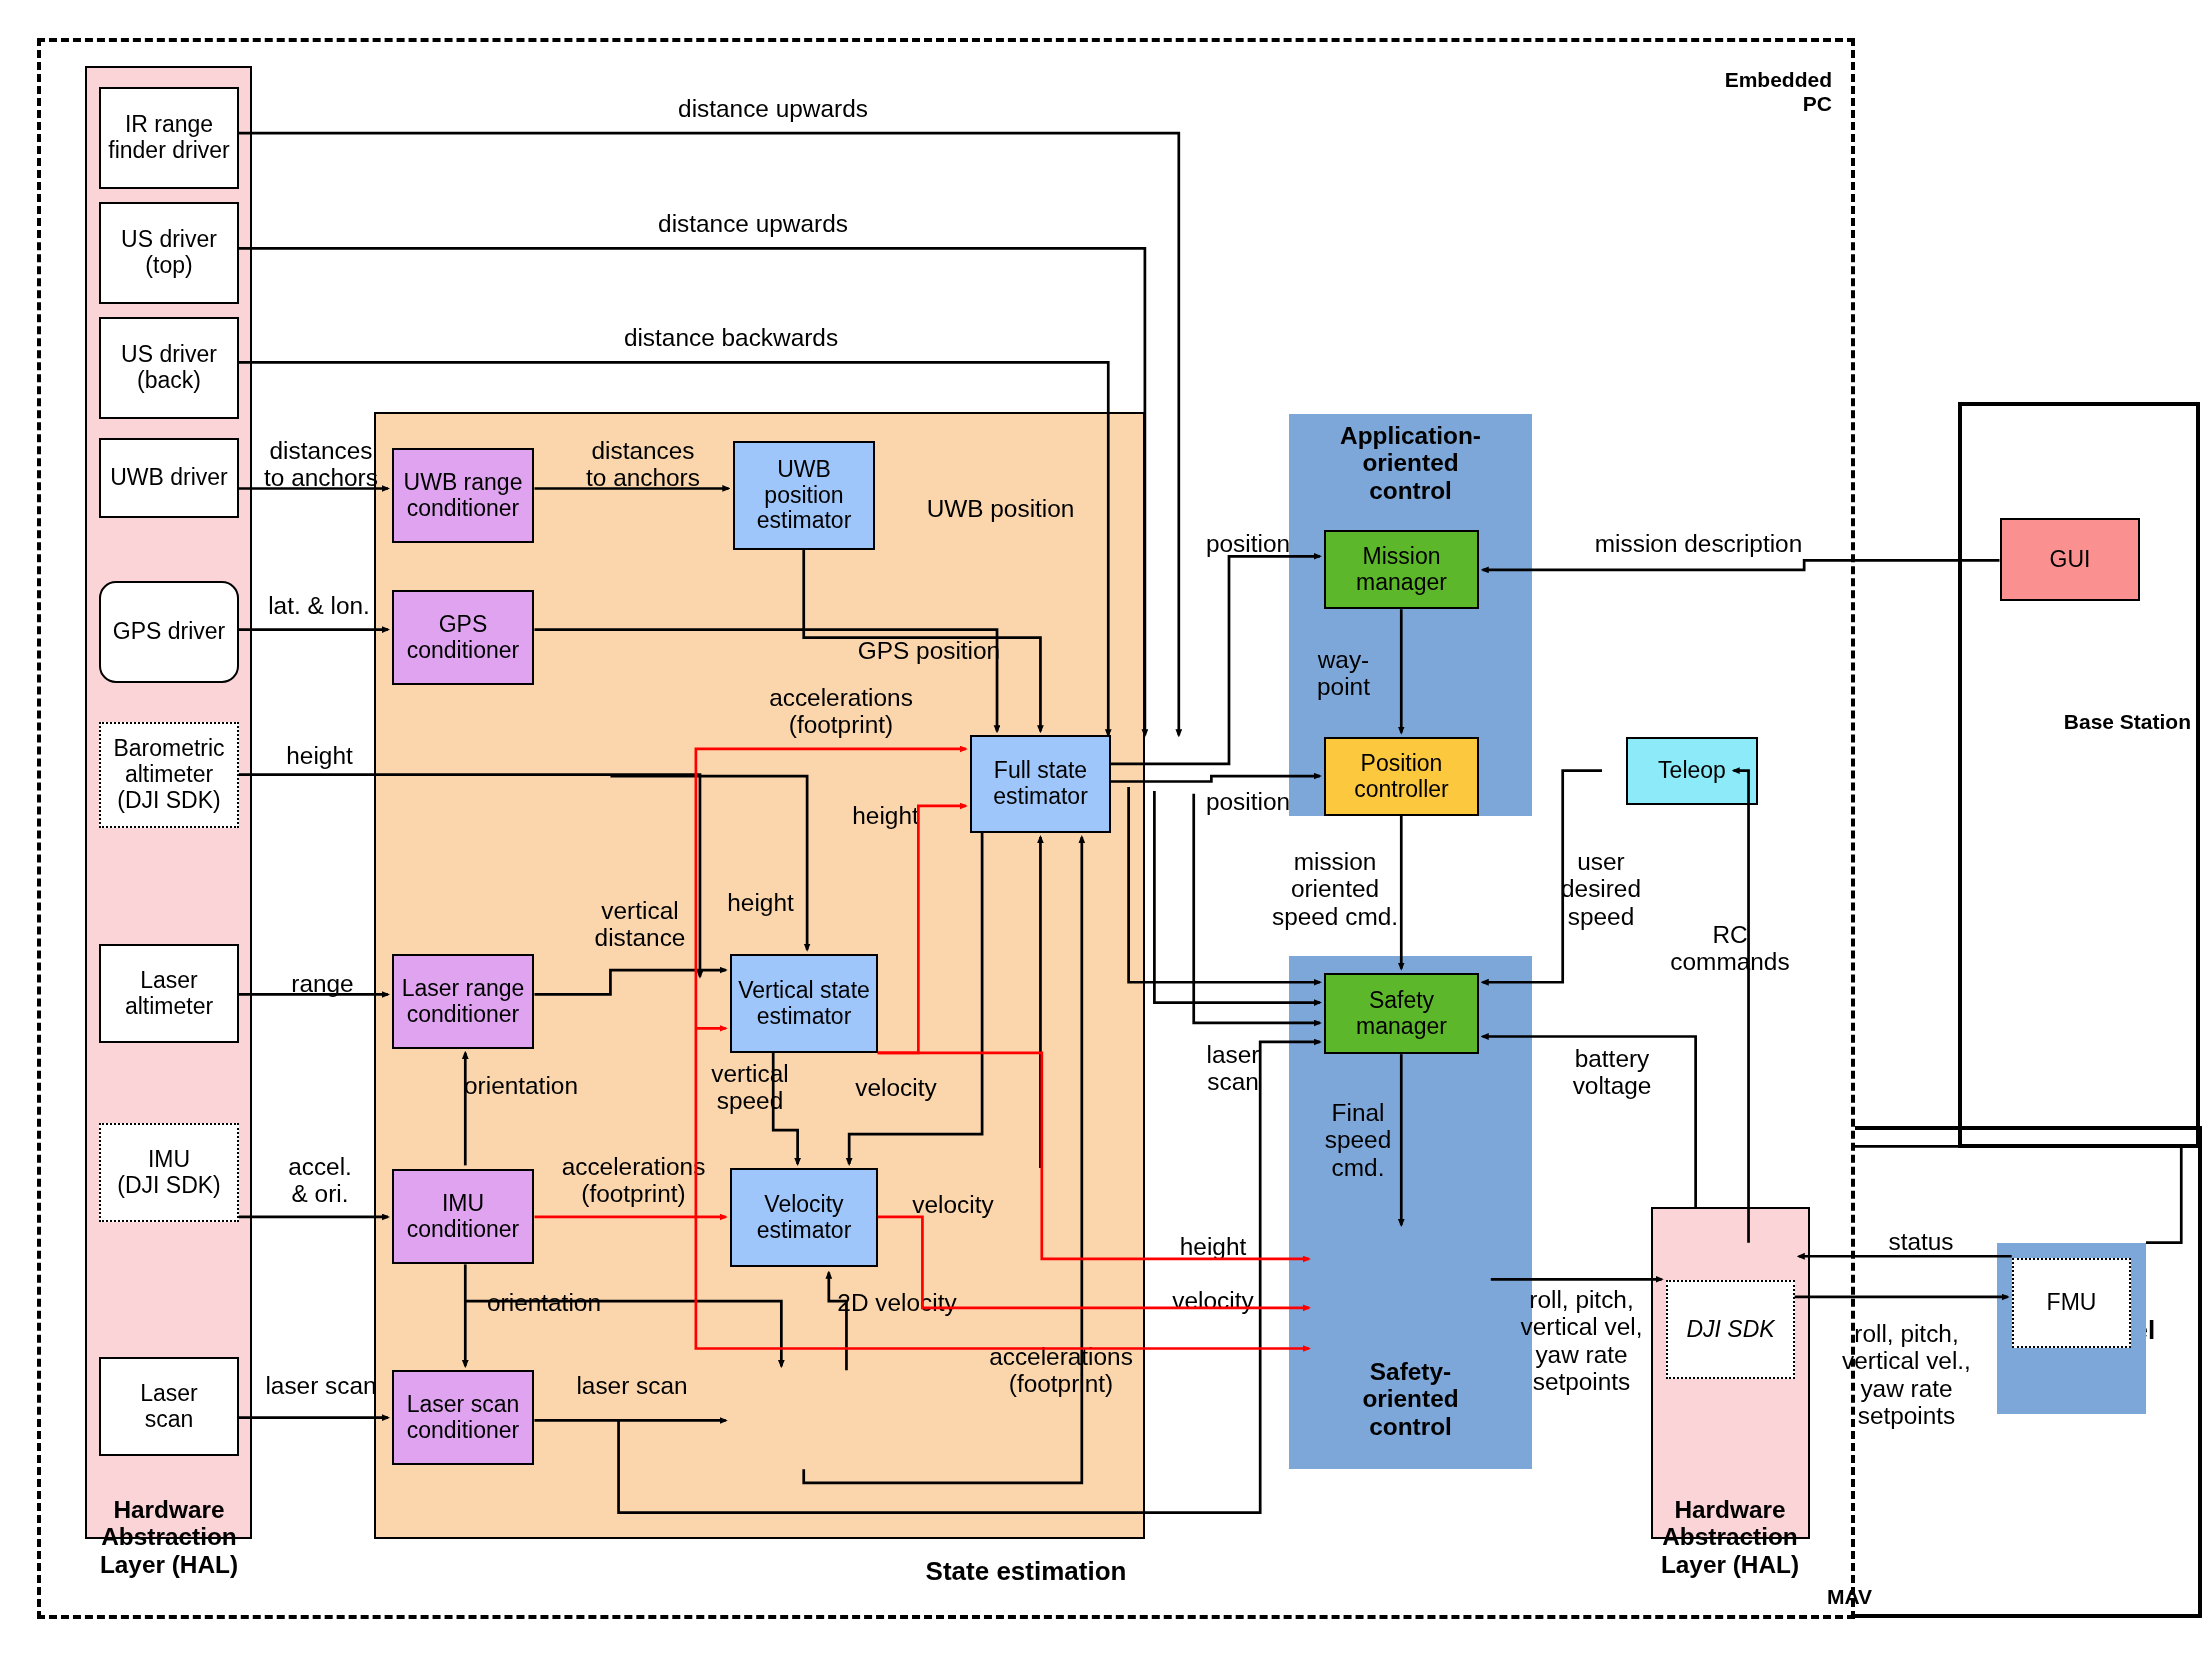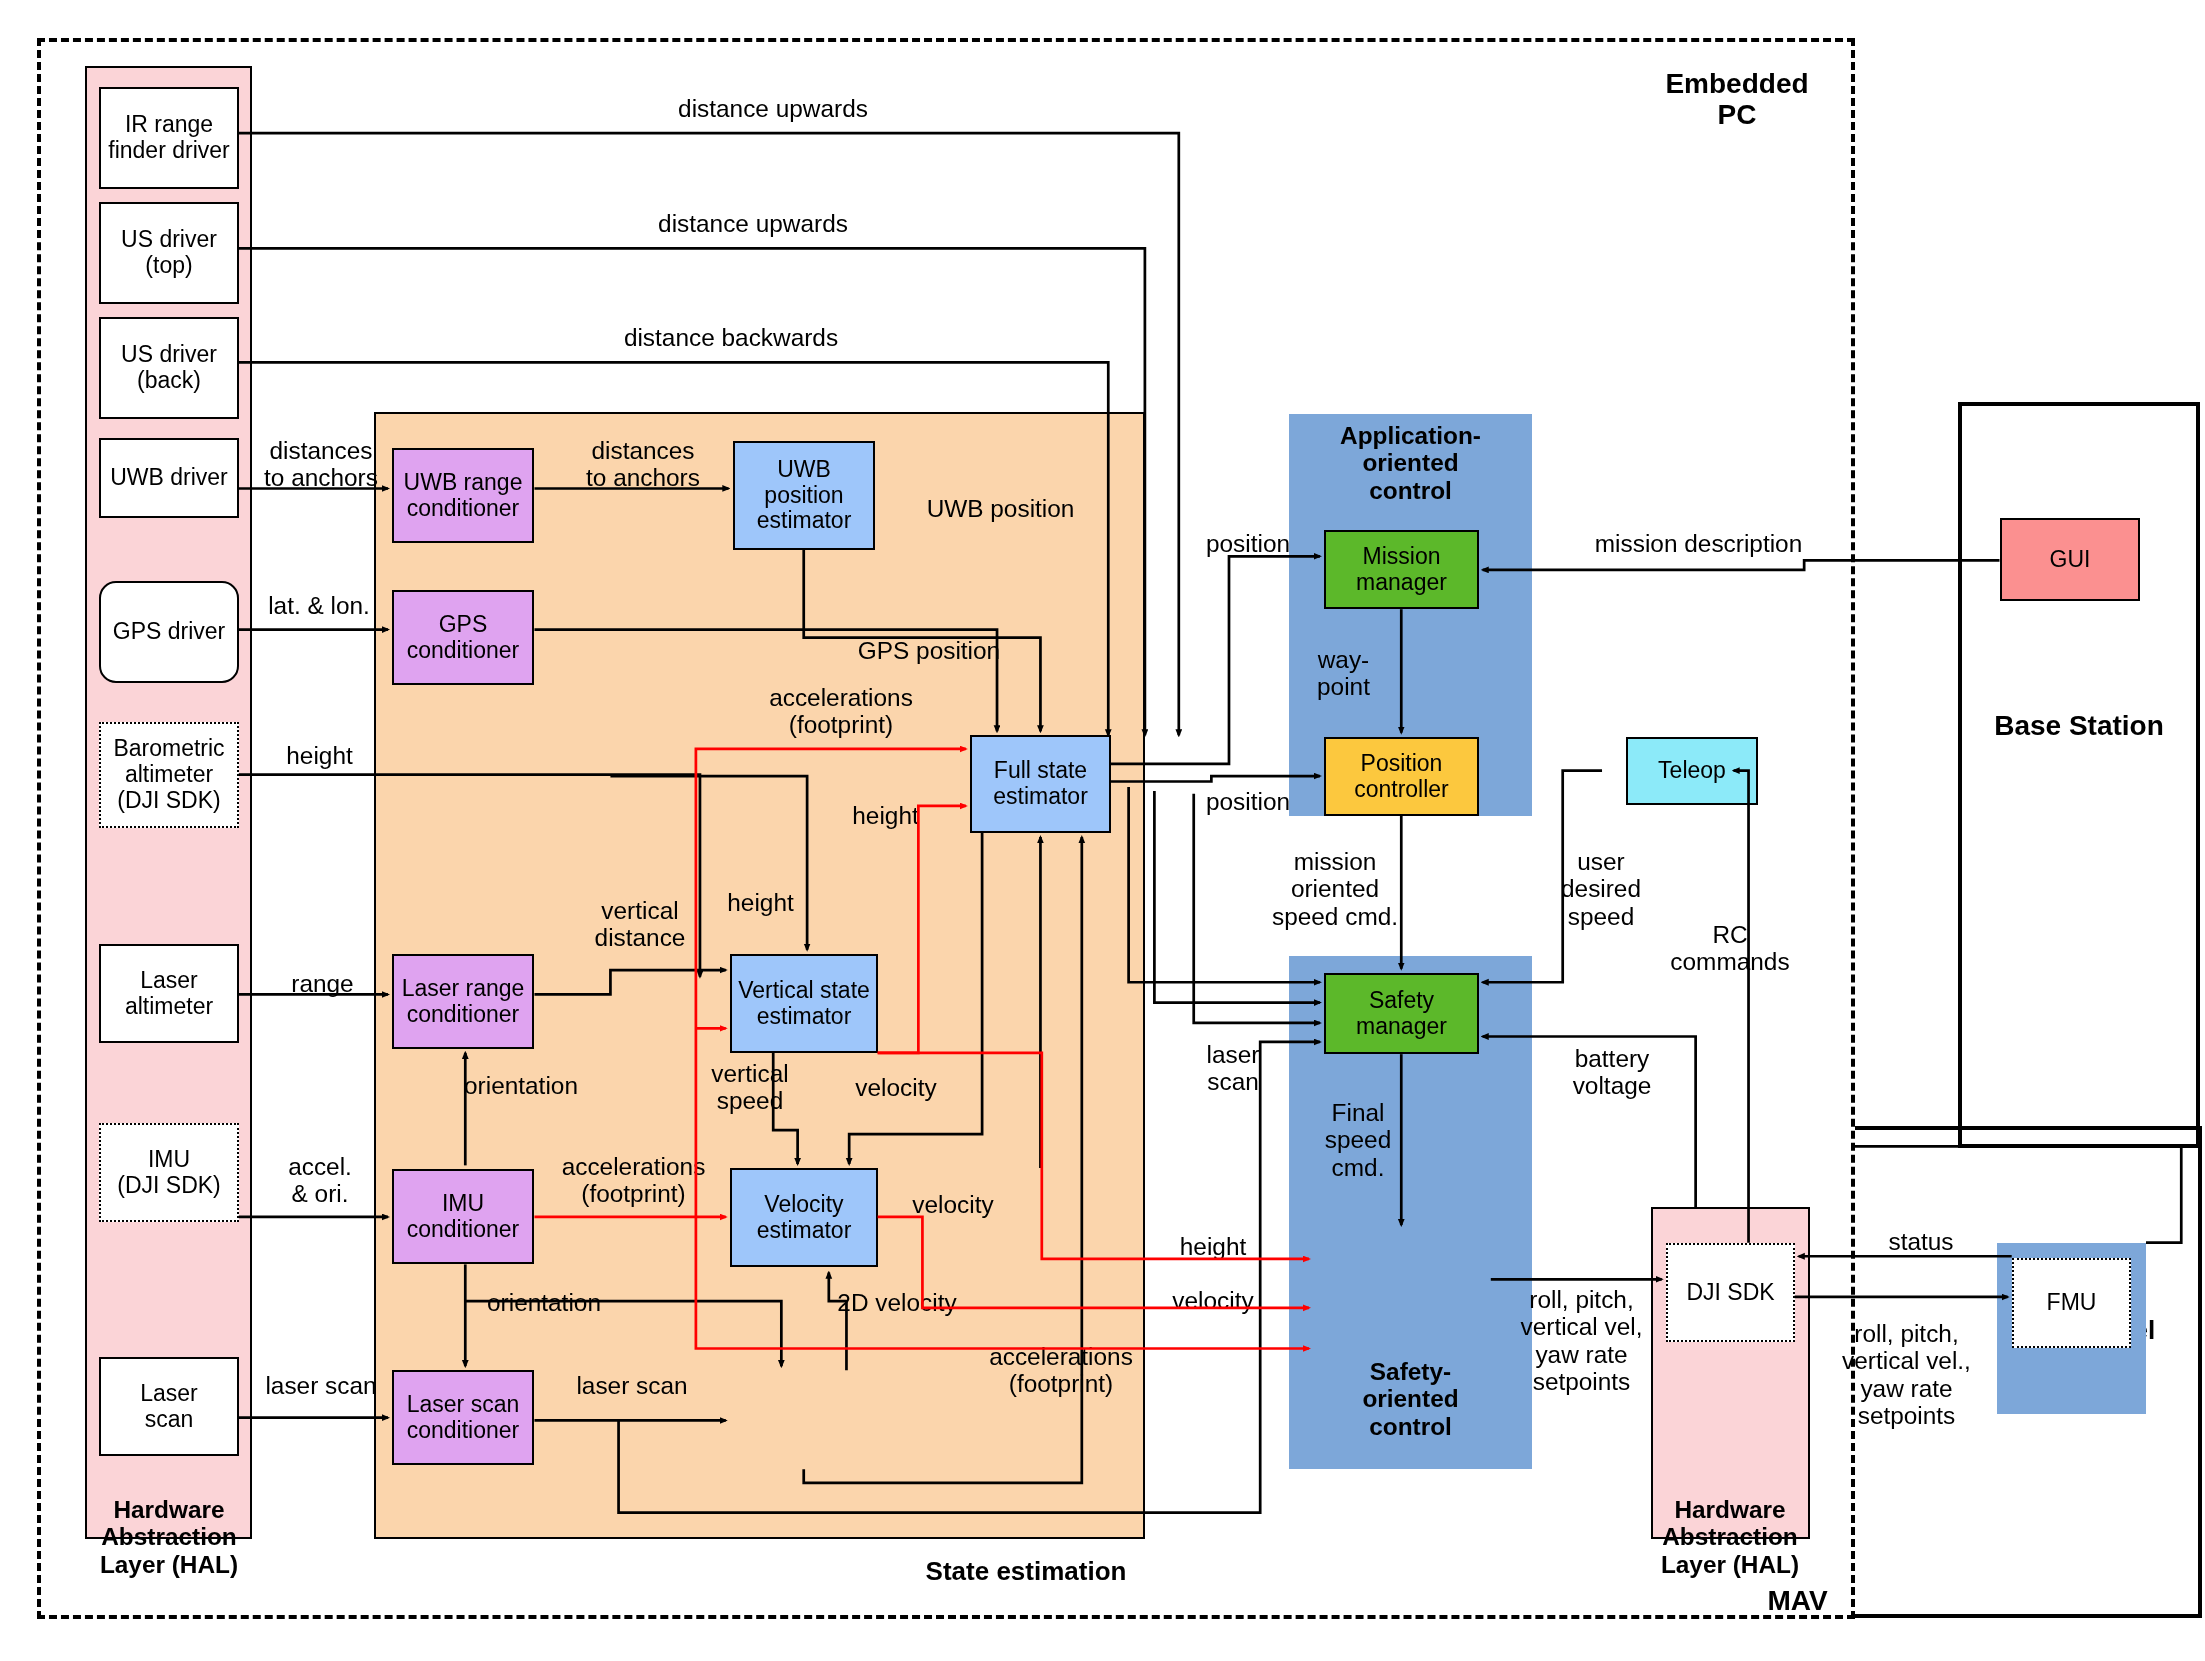--- a/index.html
+++ b/index.html
@@ -22,21 +22,21 @@
   .dotted{border:2.7px dotted #000;}
   .lbl{position:absolute;text-align:center;color:#000;line-height:1.12;
        white-space:pre-line;}
   .grouplabel{position:absolute;font-weight:bold;text-align:center;line-height:1.12;
        white-space:pre-line;color:#000;}
   .dashframe{position:absolute;box-sizing:border-box;border:4.1px dashed #000;}
   .solidframe{position:absolute;box-sizing:border-box;border:4.1px solid #000;}
   .f34{font-size:23px;}
   .f36{font-size:24.4px;}
   .f38{font-size:26px;}
-  .f40{font-size:28px;}
+  .f40{font-size:21px;text-align:right;}
 </style>
 </head>
 <body>
 
 <div id="stage">
 
   <div class="dashframe" style="left:37px;top:38px;width:1818px;height:1581px;"></div>
   <div class="solidframe" style="left:1958px;top:402px;width:244px;height:746px; width:242px;"></div>
   <div class="solidframe" style="left:1855px;top:1126px;width:347px;height:492px;border-left:none;"></div>
   <div class="solidframe" style="left:37px;top:38px;width:1818px;height:1088px;border:none;"></div>
@@ -111,21 +111,21 @@
   <div class="box green f34" style="left:1324px;top:973px;width:155px;height:81px;white-space:pre-line;">Safety
 manager</div>
 
   <div class="box cyan f34" style="left:1602px;top:737px;width:132px;height:68px;white-space:pre-line;">Teleop</div>
   <div class="box salmon f34" style="left:2000px;top:518px;width:140px;height:83px;white-space:pre-line;">GUI</div>
 
   <div class="box pink" style="left:1651px;top:1207px;width:159px;height:332px;display:block;"></div>
   <div class="grouplabel f36" style="left:1640px;top:1496px;width:180px;">Hardware
 Abstraction
 Layer (HAL)</div>
-  <div class="box plain dotted f34" style="left:1666px;top:1243px;width:129px;height:99px;white-space:pre-line;">DJI SDK</div>
+  <div class="box plain dotted f34" style="left:1666px;top:1280px;width:129px;height:99px;white-space:pre-line;font-style:italic;">DJI SDK</div>
 
   <div class="box slate" style="left:1997px;top:1243px;width:149px;height:171px;display:block;border:none;"></div>
   <div class="box plain dotted f34" style="left:2012px;top:1258px;width:119px;height:90px;white-space:pre-line;">FMU</div>
 
   <div class="lbl f36" style="left:651px;top:95px;width:244px;">distance upwards</div>
   <div class="lbl f36" style="left:631px;top:210px;width:244px;">distance upwards</div>
   <div class="lbl f36" style="left:602px;top:324px;width:258px;">distance backwards</div>
   <div class="lbl f36" style="left:252px;top:437px;width:138px;">distances
 to anchors</div>
   <div class="lbl f36" style="left:567px;top:437px;width:152px;">distances

